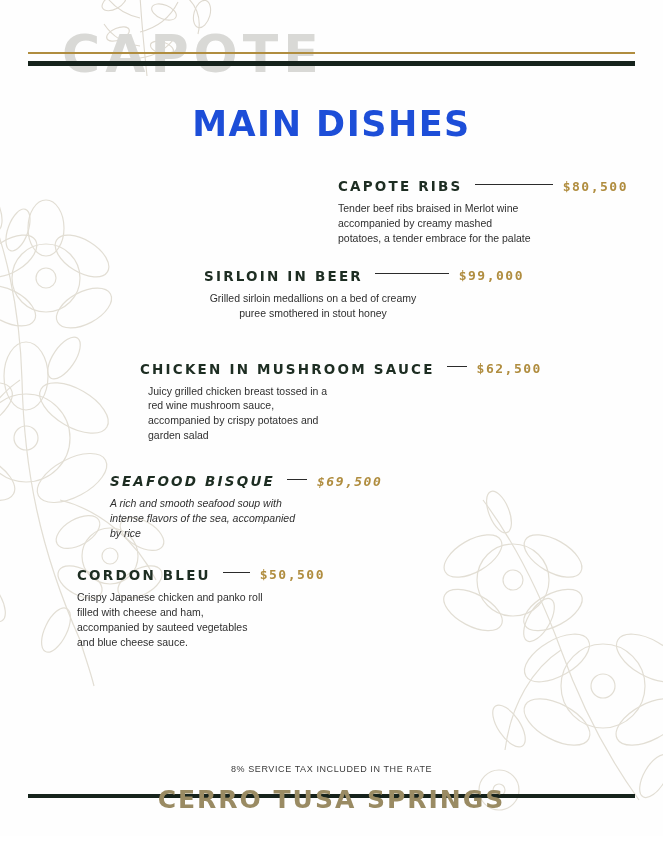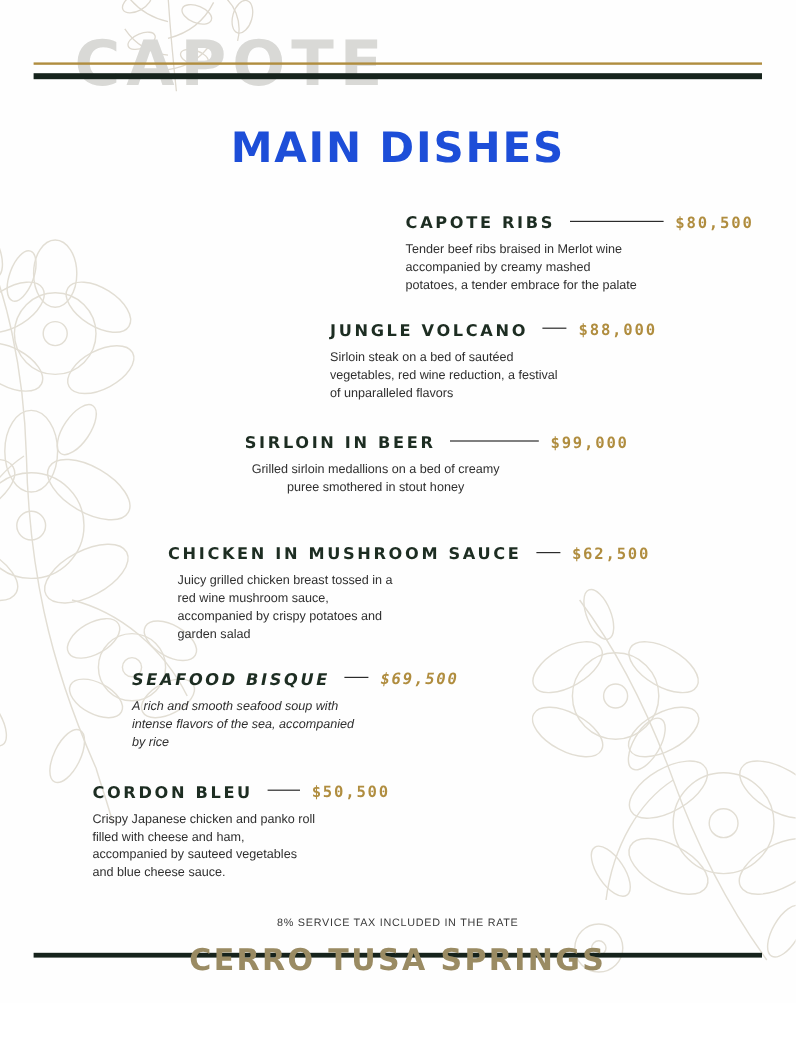--- a/index.html
+++ b/index.html
@@ -155,21 +155,21 @@
   .i3  { margin-left: 140px; width: 348px; }
   .i3 .item-desc { max-width: 190px; margin-left: 8px; }
   .i4  { margin-left: 110px; width: 272px; font-style: italic; }
   .i4 .item-desc { max-width: 196px; }
   .i5  { margin-left: 77px;  width: 248px; }
   .i5 .item-desc { max-width: 190px; }
 
   .sp0 { margin-bottom: 22px; }
   .sp1 { margin-bottom: 26px; }
   .sp2 { margin-bottom: 40px; text-align: center; }
-  .sp3 { margin-bottom: 22px; }
+  .sp3 { margin-bottom: 30px; }
   .sp4 { margin-bottom: 26px; }
 
   
   .footer-note {
     position: absolute;
     bottom: 62px;
     left: 0;
     width: 663px;
     text-align: center;
     font-family: "Liberation Sans", sans-serif;
@@ -301,28 +301,20 @@
 
     <div class="menu-item i0 sp0">
       <div class="item-head">
         <span class="item-name">CAPOTE RIBS</span>
         <span class="leader"></span>
         <span class="item-price">$80,500</span>
       </div>
       <div class="item-desc">Tender beef ribs braised in Merlot wine accompanied by creamy mashed potatoes, a tender embrace for the palate</div>
     </div>
 
-    <div class="menu-item i1 sp1">
-      <div class="item-head">
-        <span class="item-name">JUNGLE VOLCANO</span>
-        <span class="leader"></span>
-        <span class="item-price">$88,000</span>
-      </div>
-      <div class="item-desc">Sirloin steak on a bed of sautéed vegetables, red wine reduction, a festival of unparalleled flavors</div>
-    </div>
 
     <div class="menu-item i2 sp2">
       <div class="item-head">
         <span class="item-name">SIRLOIN IN BEER</span>
         <span class="leader"></span>
         <span class="item-price">$99,000</span>
       </div>
       <div class="item-desc">Grilled sirloin medallions on a bed of creamy puree smothered in stout honey</div>
     </div>
 

